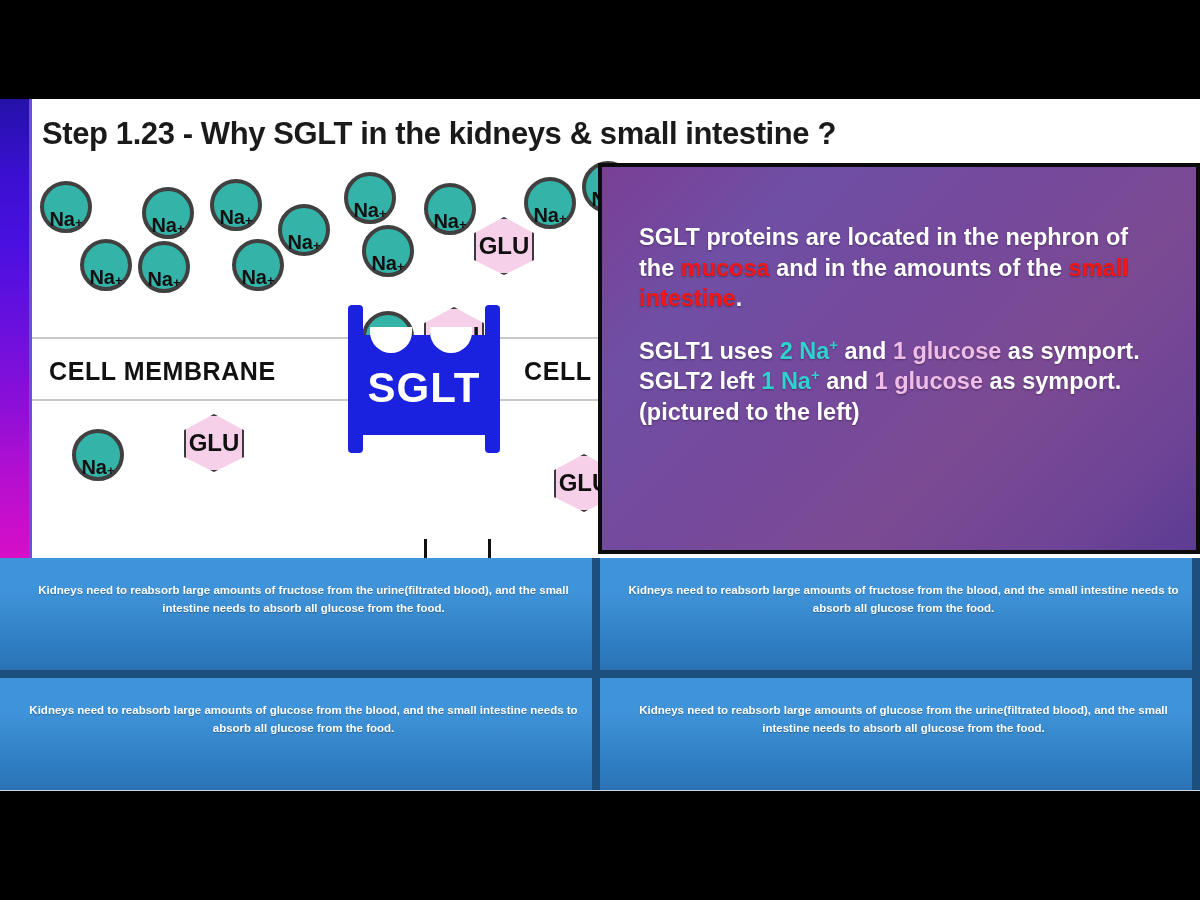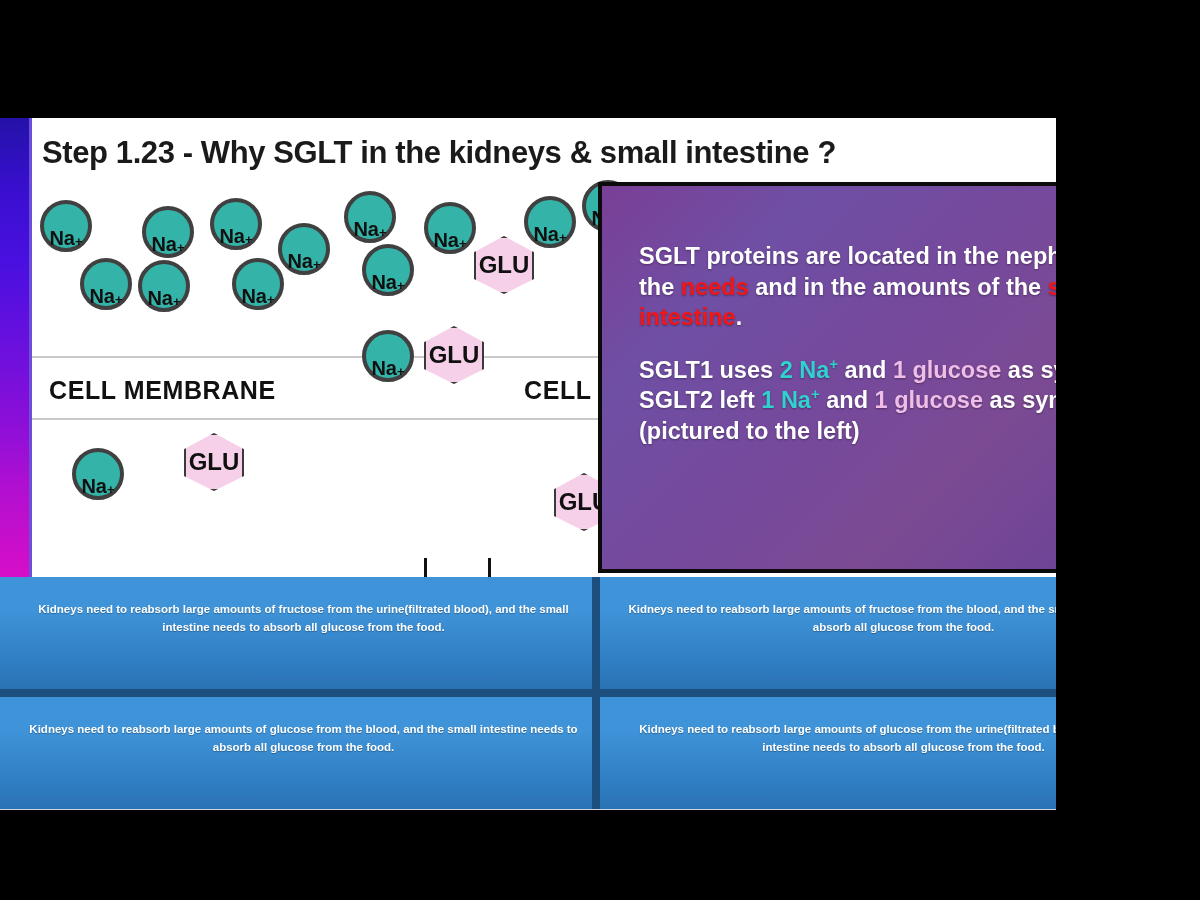--- a/index.html
+++ b/index.html
@@ -18,25 +18,24 @@
   #stage {
     position: relative;
     width: 1200px;
     height: 900px;
     background: #000000;
   }
   #video {
     position: absolute;
     left: 0;
     top: 99px;
-    width: 1056px;
+    width: 1200px;
     height: 692px;
     background: #ffffff;
     overflow: hidden;
-    margin-top: 19px;
   }
 
   
   #left-strip {
     position: absolute;
     left: 0;
     top: 0;
     width: 29px;
     height: 459px;
     background: linear-gradient(to bottom,
@@ -357,27 +356,35 @@
           </div>
         </div>
 
       <div id="glucose-layer">
           <div class="glu-ion" style="left: 442px; top: 118px;">GLU</div>
           <div class="glu-ion" style="left: 152px; top: 315px;">GLU</div>
           <div class="glu-ion" style="left: 392px; top: 208px;">GLU</div>
           <div class="glu-ion" style="left: 522px; top: 355px;">GLU</div>
         </div>
 
+      <div id="sglt-group">
+        <div class="sglt-post" id="sglt-post-left"></div>
+        <div class="sglt-post" id="sglt-post-right"></div>
+        <div id="sglt-body"></div>
+        <div id="sglt-notch-left"></div>
+        <div id="sglt-notch-right"></div>
+        <div id="sglt-label">SGLT</div>
+      </div>
 
       <div class="sglt-arrow" id="sglt-arrow-1"></div>
       <div class="sglt-arrow" id="sglt-arrow-2"></div>
 
       <div id="info-box">
         <div id="info-text">
-          <p><span>SGLT proteins are located in the nephron of the </span><span class="hl-red">needs</span><span> and in the amounts of the </span><span class="hl-red">small intestine</span><span>.</span></p>
+          <p><span>SGLT proteins are located in the nephron of the </span><span class="hl-red">mucosa</span><span> and in the amounts of the </span><span class="hl-red">small intestine</span><span>.</span></p>
           <div class="gap"></div>
           <p><span>SGLT1 uses </span><span class="hl-teal">2 Na</span><span class="hl-teal sup-plus">+</span><span> and </span><span class="hl-pink">1 glucose</span><span> as symport.</span></p>
           <p><span>SGLT2 left </span><span class="hl-teal">1 Na</span><span class="hl-teal sup-plus">+</span><span> and </span><span class="hl-pink">1 glucose</span><span> as symport.</span></p>
           <p>(pictured to the left)</p>
         </div>
       </div>
 
     </div>
 
     <div id="answers">

